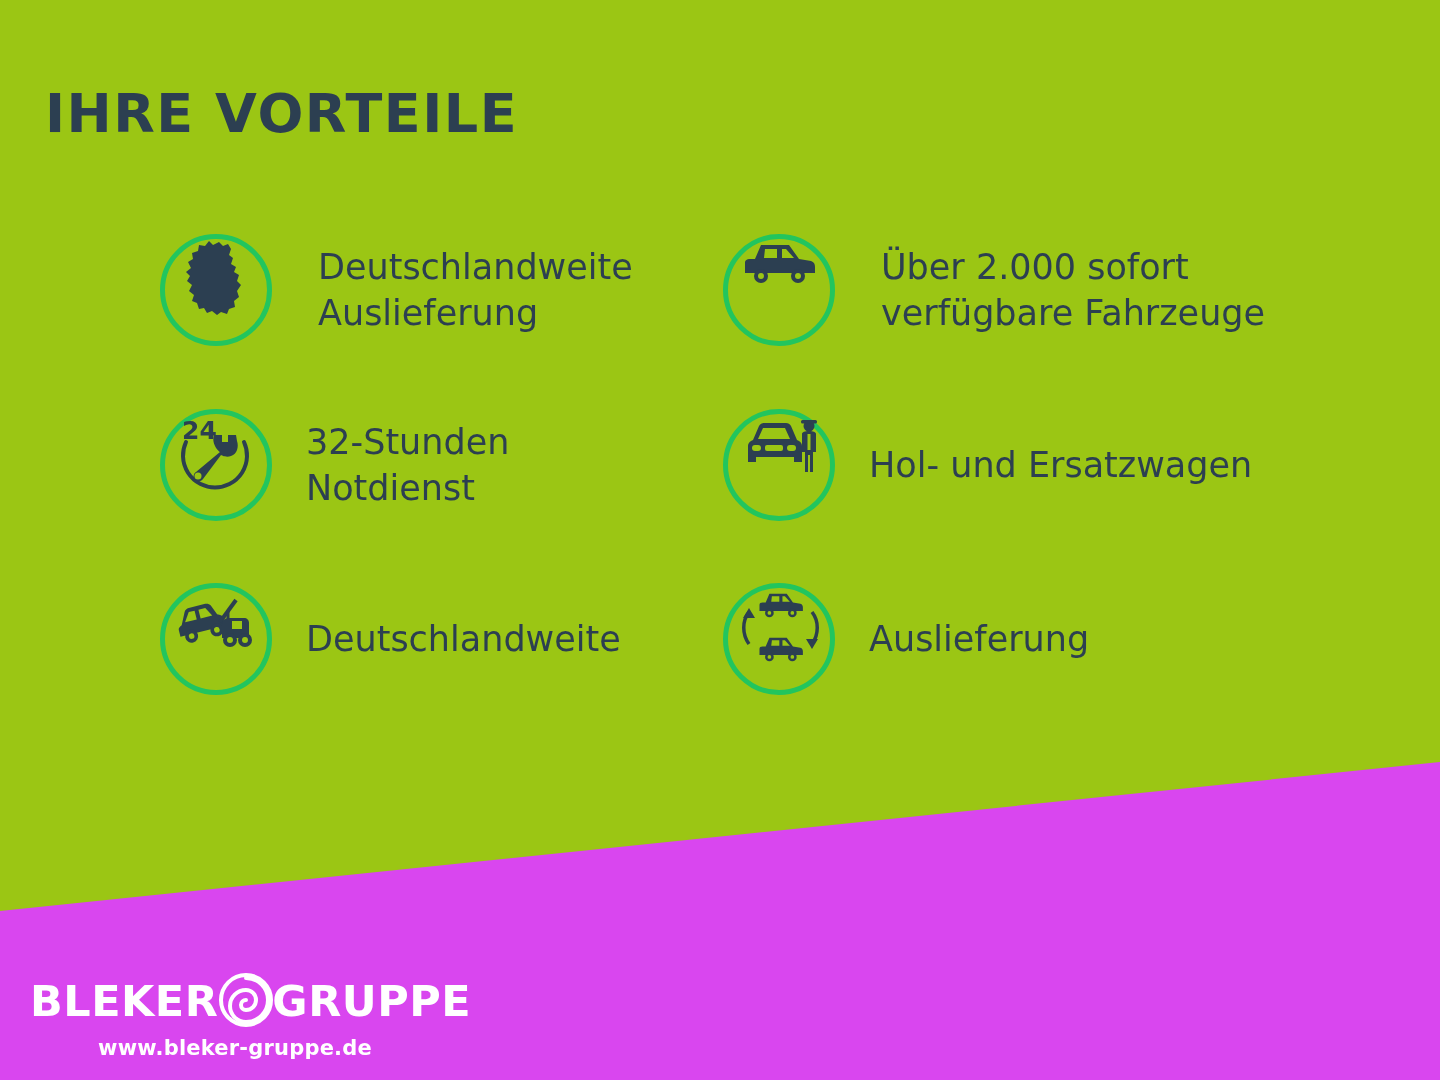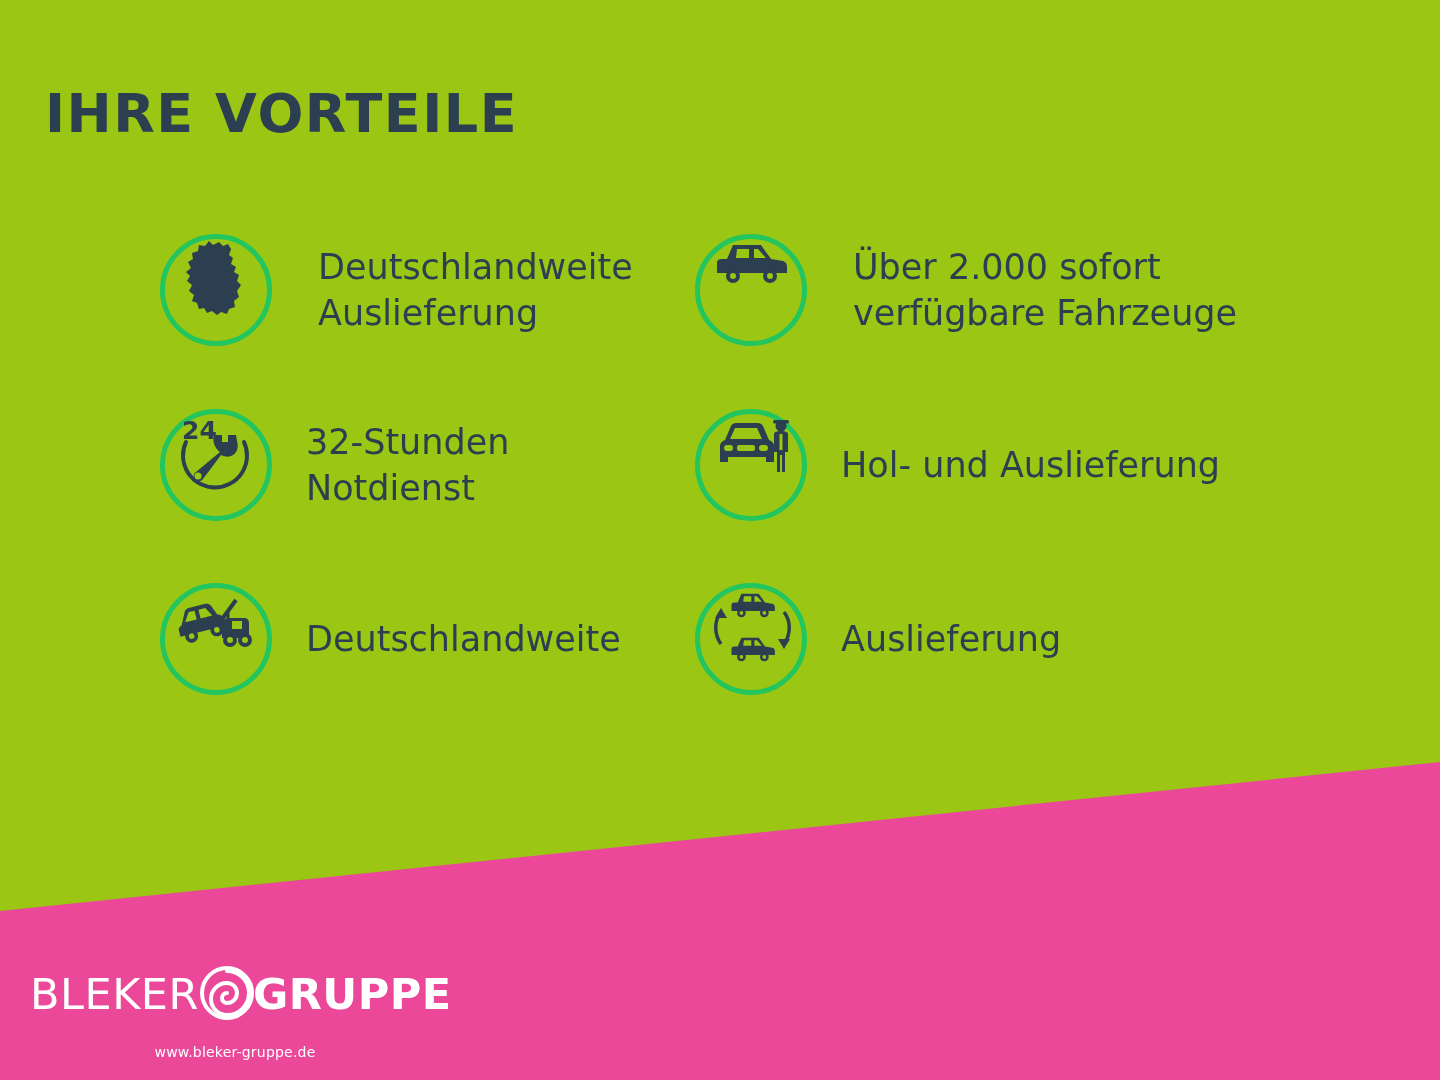--- a/index.html
+++ b/index.html
@@ -6,21 +6,21 @@
     margin: 0;
     padding: 0;
     background: #ffffff;
   }
   .slide {
     position: relative;
     width: 1440px;
     height: 1080px;
     overflow: hidden;
     font-family: "DejaVu Sans", "Liberation Sans", sans-serif;
-    background: #ec4899;
+    background: #d946ef;
   }
   
   .green-wedge {
     position: absolute;
     left: 0; top: 0;
     width: 1440px;
     height: 1080px;
     background: #9bc614;
     clip-path: polygon(0 0, 1440px 0, 1440px 762px, 0 911px);
     -webkit-clip-path: polygon(0 0, 1440px 0, 1440px 762px, 0 911px);
@@ -63,63 +63,63 @@
   .benefit .label {
     margin-left: 34px;
     font-size: 35px;
     line-height: 1.32;
     color: #2c3f51;
     font-weight: 400;
     white-space: pre-line;
   }
   
   .col-left  { left: 160px; }
-  .col-right { left: 695px; }
+  .col-right { left: 723px; }
   .row-1 { top: 234px; gap: 12px; }
   .row-2 { top: 409px; }
   .row-3 { top: 583px; }
 
   
   .logo-block {
     position: absolute;
     left: 30px;
     bottom: 20px;
     width: 400px;
   }
   .logo-row {
     display: flex;
     align-items: center;
     justify-content: flex-start;
     height: 56px;
   }
   .logo-word-bold {
     font-size: 43px;
-    font-weight: 400;
+    font-weight: 700;
     letter-spacing: 0.5px;
     color: #ffffff;
     line-height: 1;
   }
   .logo-mark {
     margin: 0 -4px 0 -2px;
     display: block;
   }
   .logo-word-light {
     font-size: 43px;
     font-weight: 700;
     letter-spacing: 0.5px;
     color: #ffffff;
     line-height: 1;
   }
   .logo-url {
     text-align: center;
-    font-size: 14px;
-    font-weight: 400;
+    font-size: 21px;
+    font-weight: 700;
     color: #ffffff;
     letter-spacing: 0.2px;
-    margin-top: 22px;
+    margin-top: 7px;
     padding-left: 10px;
   }
 </style>
 </head>
 <body>
 
 <div class="slide">
 
   <div class="green-wedge"></div>
 
@@ -173,21 +173,21 @@
           <rect x="13" y="31" width="9" height="6" rx="3" fill="#9bc614"></rect>
           <rect x="48" y="31" width="9" height="6" rx="3" fill="#9bc614"></rect>
           <rect x="26" y="31" width="18" height="6" rx="2" fill="#9bc614"></rect>
 
           <circle cx="70" cy="12" r="5.5" fill="#2c3f51"></circle>
           <rect x="62" y="6" width="16" height="3.5" rx="1.5" fill="#2c3f51"></rect>
           <path fill="#2c3f51" d="M63 20 C63 18 66 17 70 17 C74 17 77 18 77 20 L77 38 L74 38 L74 58 L71 58 L71 41 L69 41 L69 58 L66 58 L66 38 L63 38 Z"></path>
           <rect x="68.5" y="20" width="3" height="16" fill="#9bc614"></rect>
         </svg>
       </span>
-      <span class="label">Hol- und Auslieferung</span>
+      <span class="label">Hol- und Ersatzwagen</span>
     </div>
 
     <div class="benefit col-left row-3">
       <span class="icon-circle">
         <svg width="84" height="70" viewBox="0 0 84 70" aria-hidden="true">
 
           <g transform="rotate(-14 30 44)">
             <path fill="#2c3f51" d="M10 32 L16 20 C17 18 19 17 21 17 L38 17 C40 17 42 18 43 20 L47 30 L49 31 C51 32 52 33 52 35 L52 43 L6 43 L6 36 C6 34 8 33 10 32 Z"></path>
             <path fill="#9bc614" d="M20 21 L26 21 L26 30 L14 30 Z"></path>
             <path fill="#9bc614" d="M30 21 L37 21 L42 30 L30 30 Z"></path>

